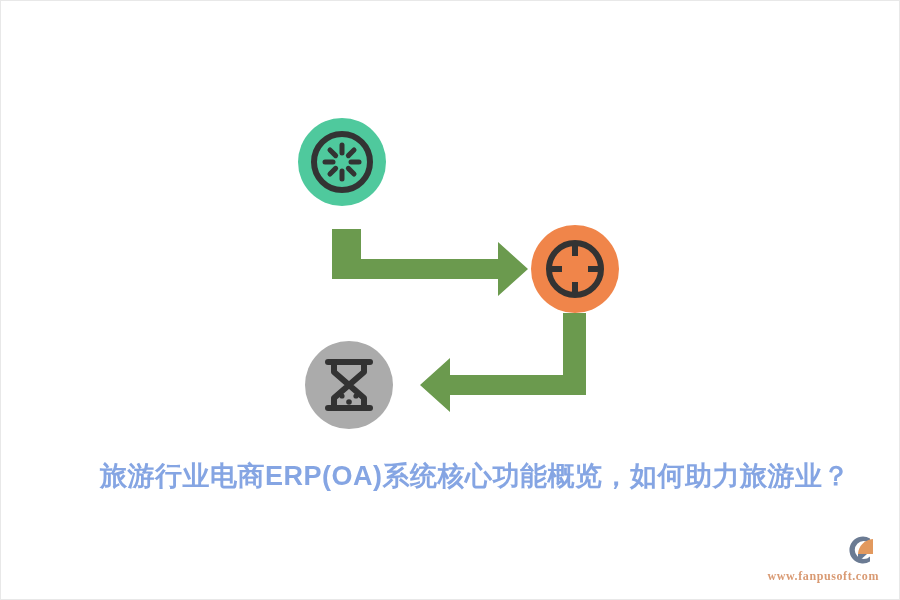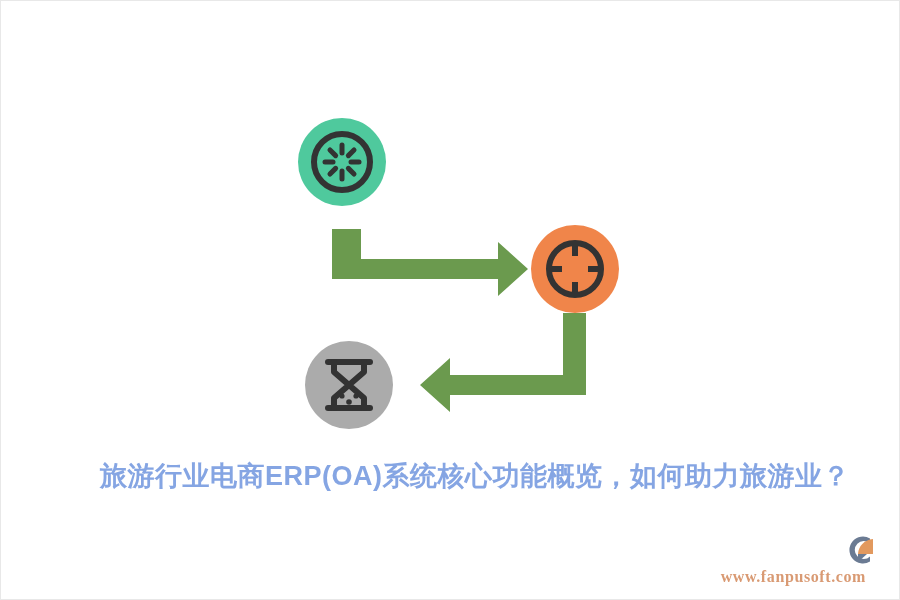--- a/index.html
+++ b/index.html
@@ -87,25 +87,25 @@
     flex: 0 0 auto;
   }
   .logo-wordmark {
     font-size: 29px;
     font-weight: bold;
     line-height: 32px;
     letter-spacing: 1px;
     font-family: "DejaVu Sans", "Liberation Sans", sans-serif;
   }
   .logo-url {
-    font-size: 16px;
+    font-size: 12px;
     line-height: 17px;
     letter-spacing: 0.6px;
     margin-top: 1px;
-    margin-right: 15px;
+    margin-right: 2px;
     font-family: "Liberation Serif", "DejaVu Serif", serif;
     font-weight: bold;
   }
 </style>
 </head>
 <body>
 
 <div id="canvas">
 
   <svg class="diagram-layer" viewBox="0 0 900 600" width="900" height="600" xmlns="http://www.w3.org/2000/svg">

